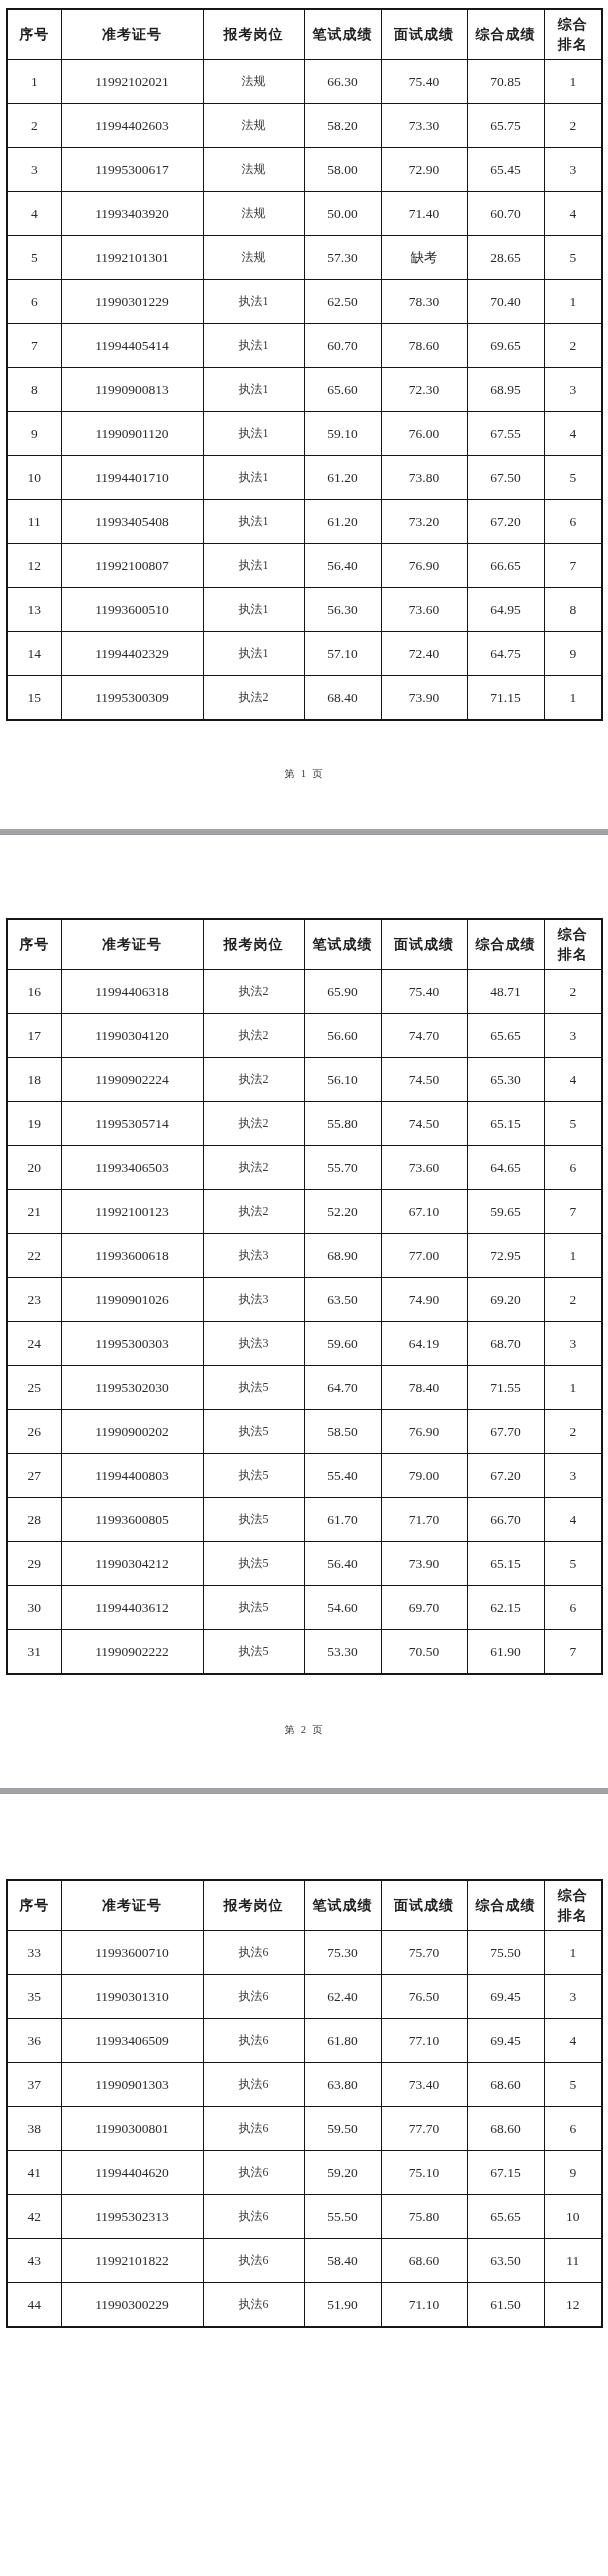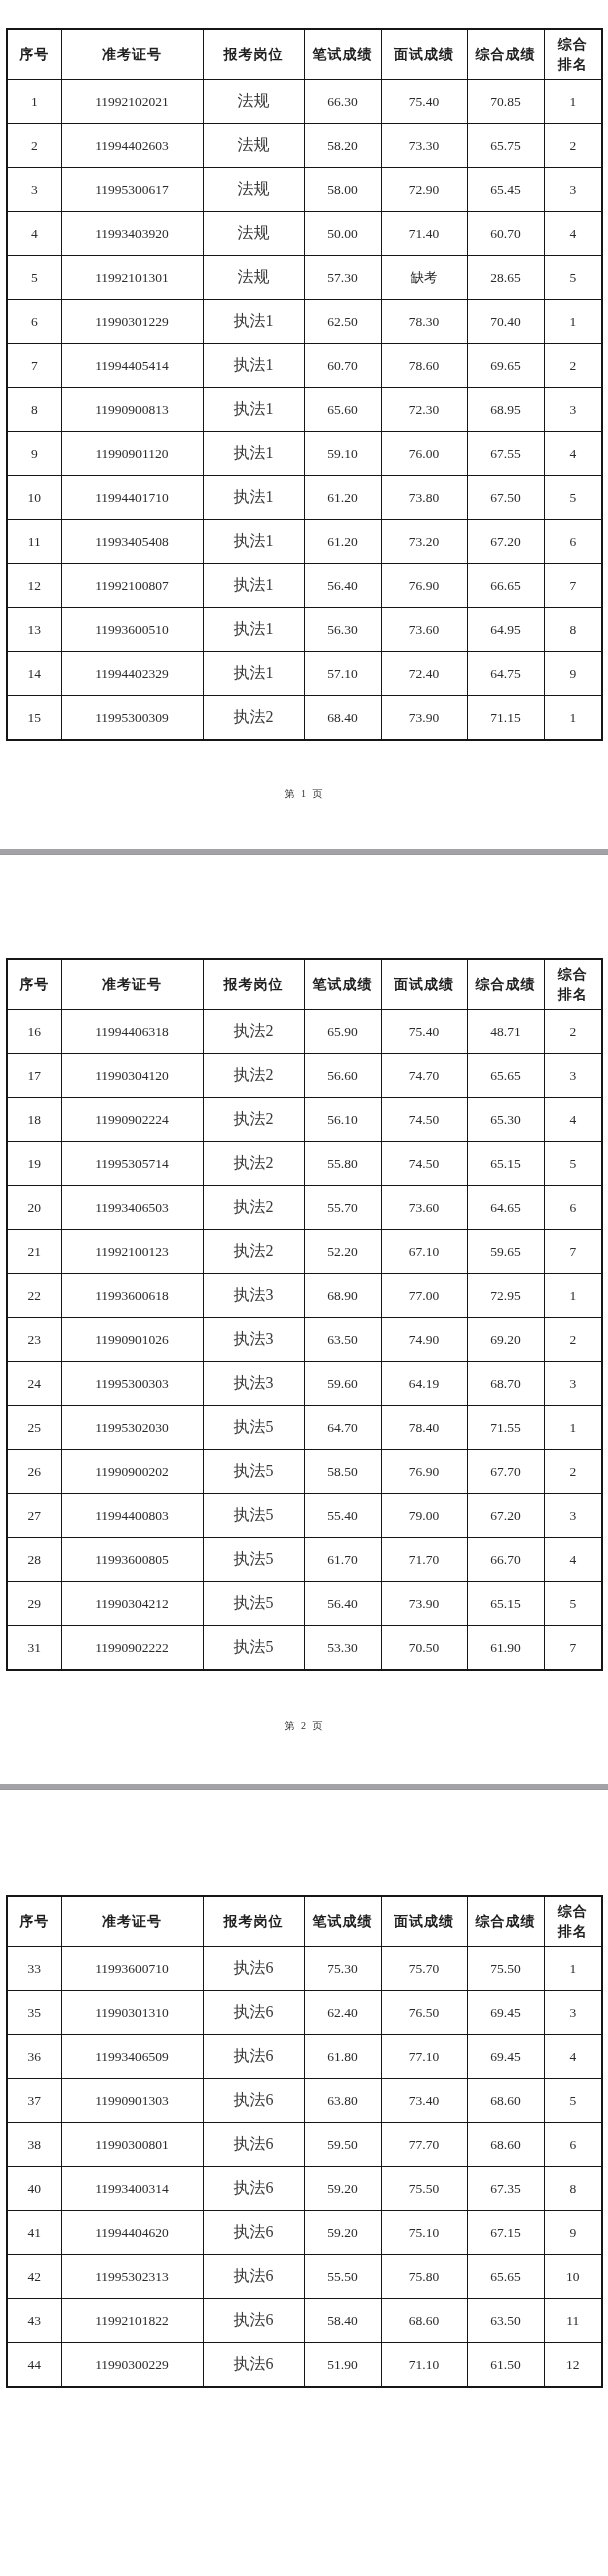--- a/index.html
+++ b/index.html
@@ -7,21 +7,21 @@
     padding: 0;
     background: #ffffff;
   }
   body {
     width: 609px;
     height: 2576px;
     overflow: hidden;
     font-family: "Liberation Serif", "DejaVu Serif", serif;
     color: #262626;
   }
-  .page { width: 609px; margin-top: 20px; }
+  .page { width: 609px; }
   .page-1 { padding-top: 8px; }
   .page-2 { padding-top: 83px; }
   .page-3 { padding-top: 85px; }
 
   table.results {
     width: 595px;
     margin: 0 auto;
     border-collapse: collapse;
     table-layout: fixed;
     border: 2px solid #161616;
@@ -40,21 +40,21 @@
     font-weight: bold;
     color: #1e1e1e;
     letter-spacing: 1px;
   }
   table.results td {
     height: 43px;
     font-size: 13.5px;
     color: #2b2b2b;
   }
   table.results td.pos {
-    font-size: 16px;
+    font-size: 12px;
     color: #3a3a3a;
   }
   .rank-head span {
     display: inline-block;
     width: 2.15em;
     word-break: break-all;
     line-height: 1.4;
     letter-spacing: 1px;
   }
   .page-footer {
@@ -386,20 +386,29 @@
         <tr>
           <td>29</td>
           <td>11990304212</td>
           <td class="pos">执法5</td>
           <td>56.40</td>
           <td>73.90</td>
           <td>65.15</td>
           <td>5</td>
         </tr>
         <tr>
+          <td>30</td>
+          <td>11994403612</td>
+          <td class="pos">执法5</td>
+          <td>54.60</td>
+          <td>69.70</td>
+          <td>62.15</td>
+          <td>6</td>
+        </tr>
+        <tr>
           <td>31</td>
           <td>11990902222</td>
           <td class="pos">执法5</td>
           <td>53.30</td>
           <td>70.50</td>
           <td>61.90</td>
           <td>7</td>
         </tr>
       </tbody>
   </table>
@@ -470,29 +479,20 @@
         <tr>
           <td>38</td>
           <td>11990300801</td>
           <td class="pos">执法6</td>
           <td>59.50</td>
           <td>77.70</td>
           <td>68.60</td>
           <td>6</td>
         </tr>
         <tr>
-          <td>40</td>
-          <td>11993400314</td>
-          <td class="pos">执法6</td>
-          <td>59.20</td>
-          <td>75.50</td>
-          <td>67.35</td>
-          <td>8</td>
-        </tr>
-        <tr>
           <td>41</td>
           <td>11994404620</td>
           <td class="pos">执法6</td>
           <td>59.20</td>
           <td>75.10</td>
           <td>67.15</td>
           <td>9</td>
         </tr>
         <tr>
           <td>42</td>

